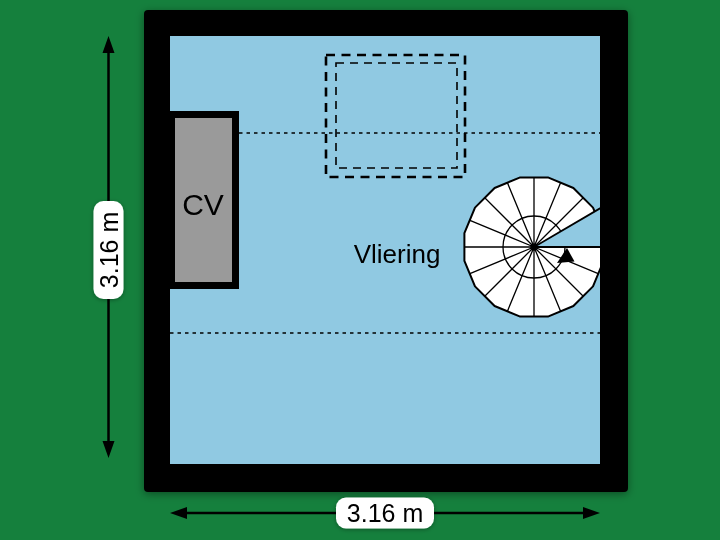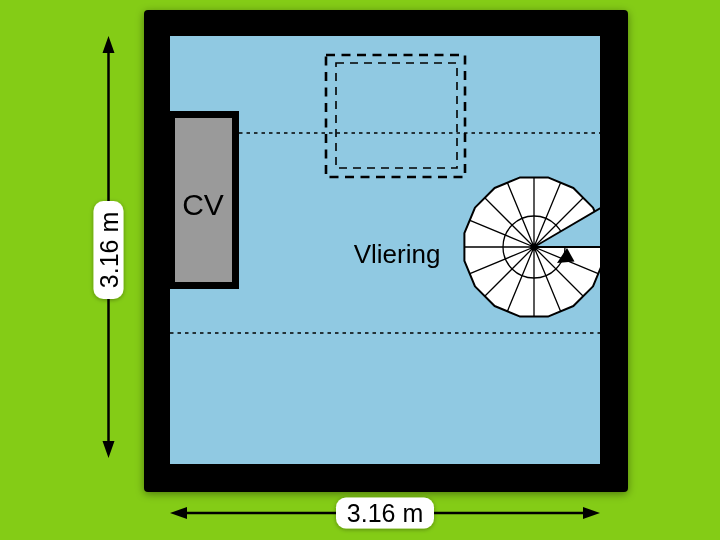--- a/index.html
+++ b/index.html
@@ -1,20 +1,20 @@
 <!DOCTYPE html>
 <html><head>
 <meta charset="utf-8">
 <style>
   html, body { margin: 0; padding: 0; background: #ffffff; }
   .canvas {
     position: relative;
     width: 720px;
     height: 540px;
-    background: #84cc16;
+    background: #15803d;
     font-family: "Liberation Sans", sans-serif;
     overflow: hidden;
   }
   svg { position: absolute; left: 0; top: 0; }
   text {
     font-family: "Liberation Sans", sans-serif;
     fill: #000000;
   }
   .room-label { font-size: 26px; }
   .closet-label { font-size: 30px; }

